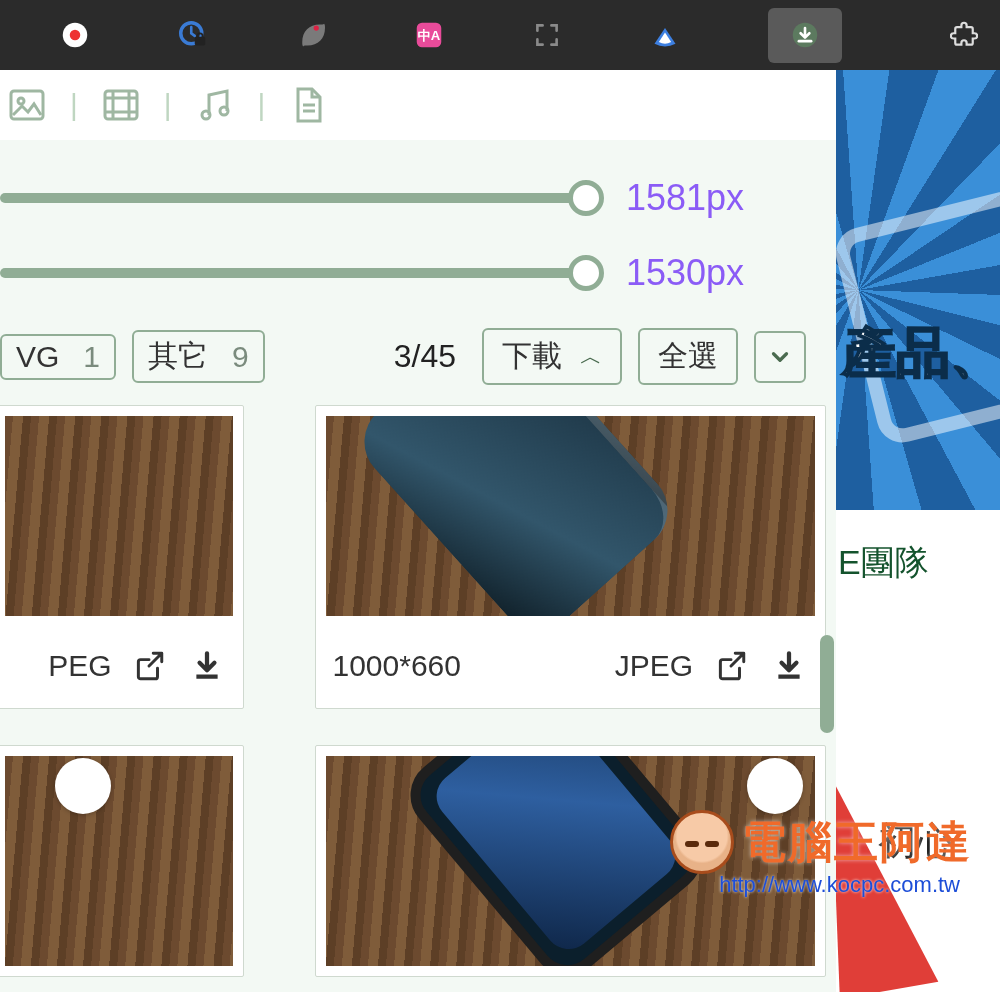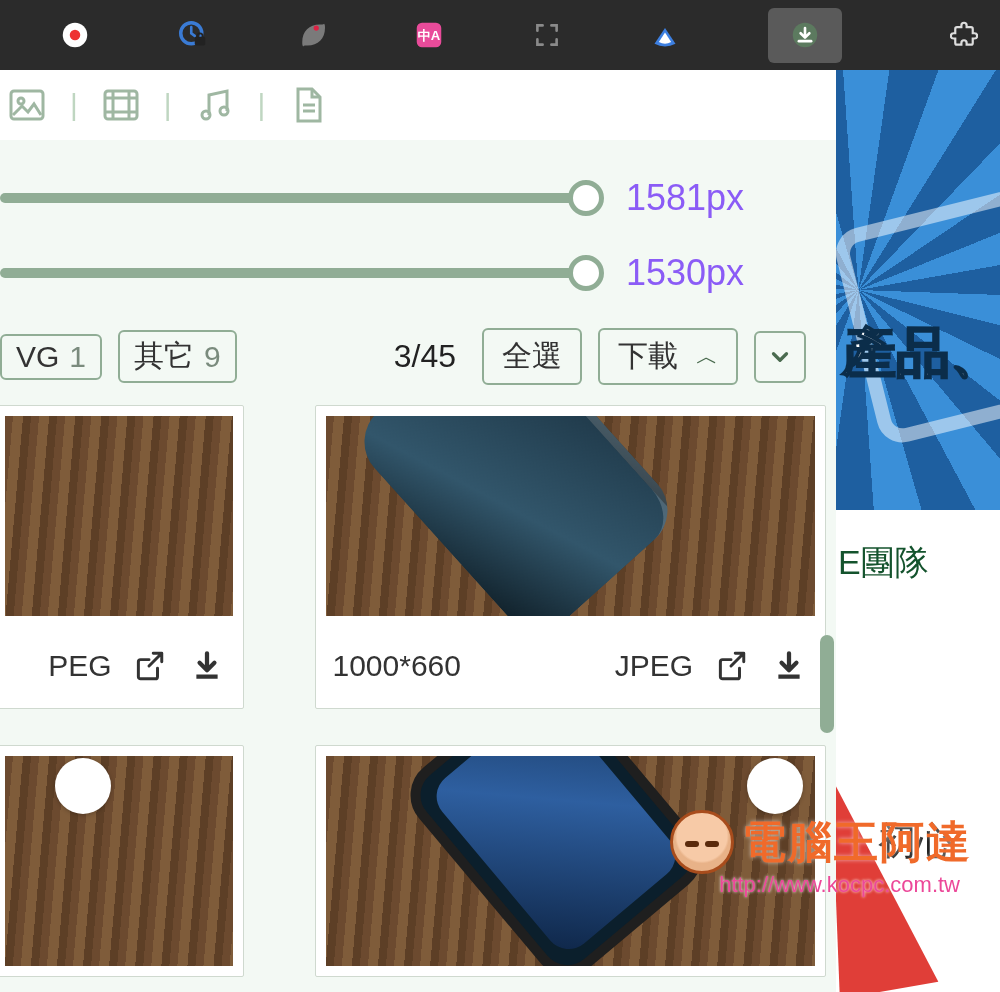--- a/index.html
+++ b/index.html
@@ -132,21 +132,21 @@
   display:flex; align-items:center;
   padding: 8px 30px 20px 0;
   gap: 16px;
   font-size: 32px;
   color:#333;
 }
 .chip {
   border:2px solid #90ad95;
   border-radius:6px;
   padding: 4px 14px;
-  display:flex; align-items:center; gap:10px;
+  display:flex; align-items:center; gap:24px;
   background:#fff0; background:#f3f9f4;
   font-size:30px;
 }
 .chip .cnt { color:#7a8b7d; }
 .spacer { flex:1; }
 .counter { margin: 0 10px; font-size:32px; color:#222; }
 .btn {
   border:2px solid #90ad95;
   border-radius:6px;
   padding: 6px 18px;
@@ -272,21 +272,21 @@
   position:relative;
 }
 .watermark .face::before, .watermark .face::after{
   content:""; position:absolute; width:14px; height:6px; background:#5a2a0c; top:28px; border-radius:3px;
 }
 .watermark .face::before{ left:12px; } .watermark .face::after{ right:12px; }
 .wm-url {
   position:absolute;
   right: 40px;
   bottom: 94px;
-  color:#ec4899;
+  color:#1d4ed8;
   font-size:22px;
   text-shadow:0 0 3px #fff;
 }
 </style>
 </head>
 <body>
 
 <div class="browser-toolbar">
   <div class="ext-icon" style="margin-left:40px;">
     <svg viewBox="0 0 32 32">
@@ -404,25 +404,25 @@
       <span>VG</span>
       <span class="cnt">1</span>
     </div>
     <div class="chip">
       <span>其它</span>
       <span class="cnt">9</span>
     </div>
     <div class="spacer"></div>
     <div class="counter">3/45</div>
     <div class="btn">
-      <span>全選</span>
-    </div>
-    <div class="btn">
       <span>下載</span>
       <span class="chev">︿</span>
+    </div>
+    <div class="btn">
+      <span>全選</span>
     </div>
     <div class="small-btn">
       <svg viewBox="0 0 24 24" width="26" height="26" fill="none" stroke="#4a6b4f" stroke-width="3" stroke-linecap="round" stroke-linejoin="round">
           <path d="M6 9l6 6 6-6"></path>
         </svg>
     </div>
   </div>
 
   <div class="menu">
     <div class="chk">

